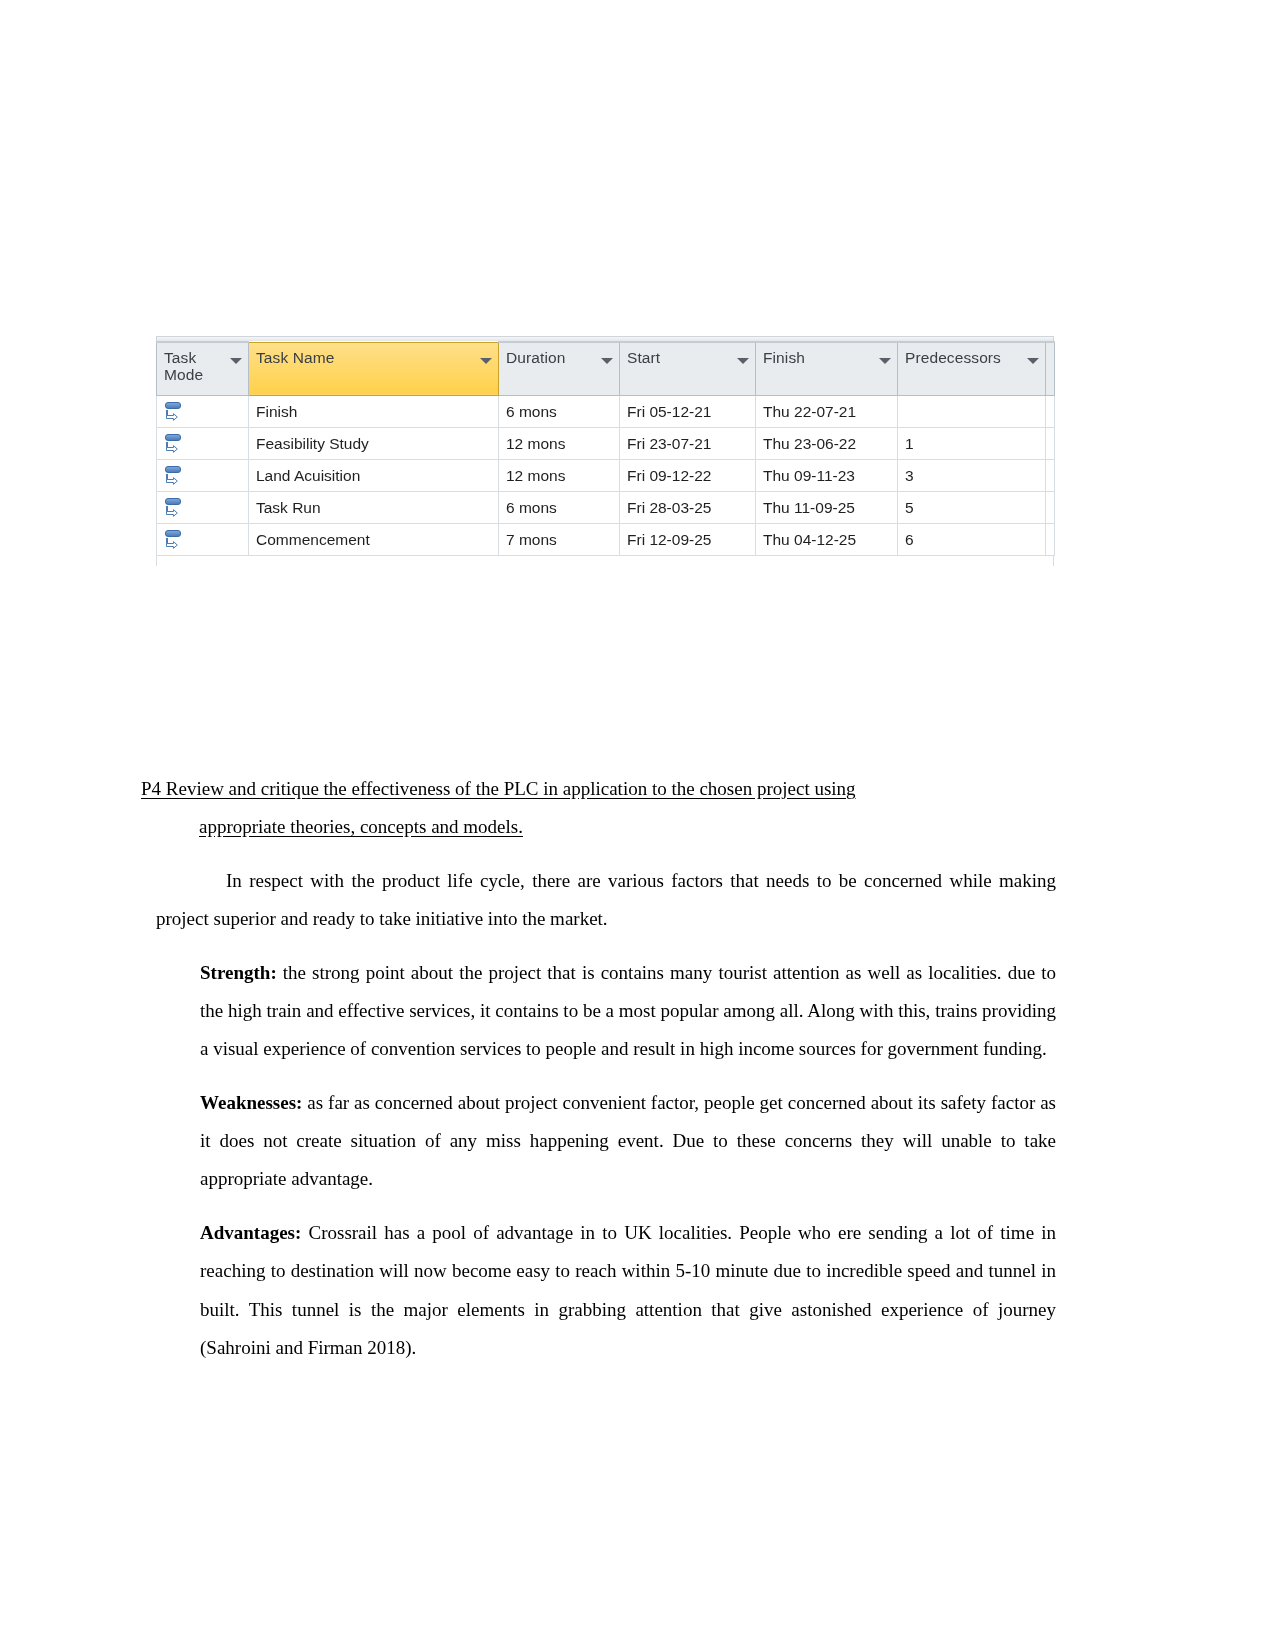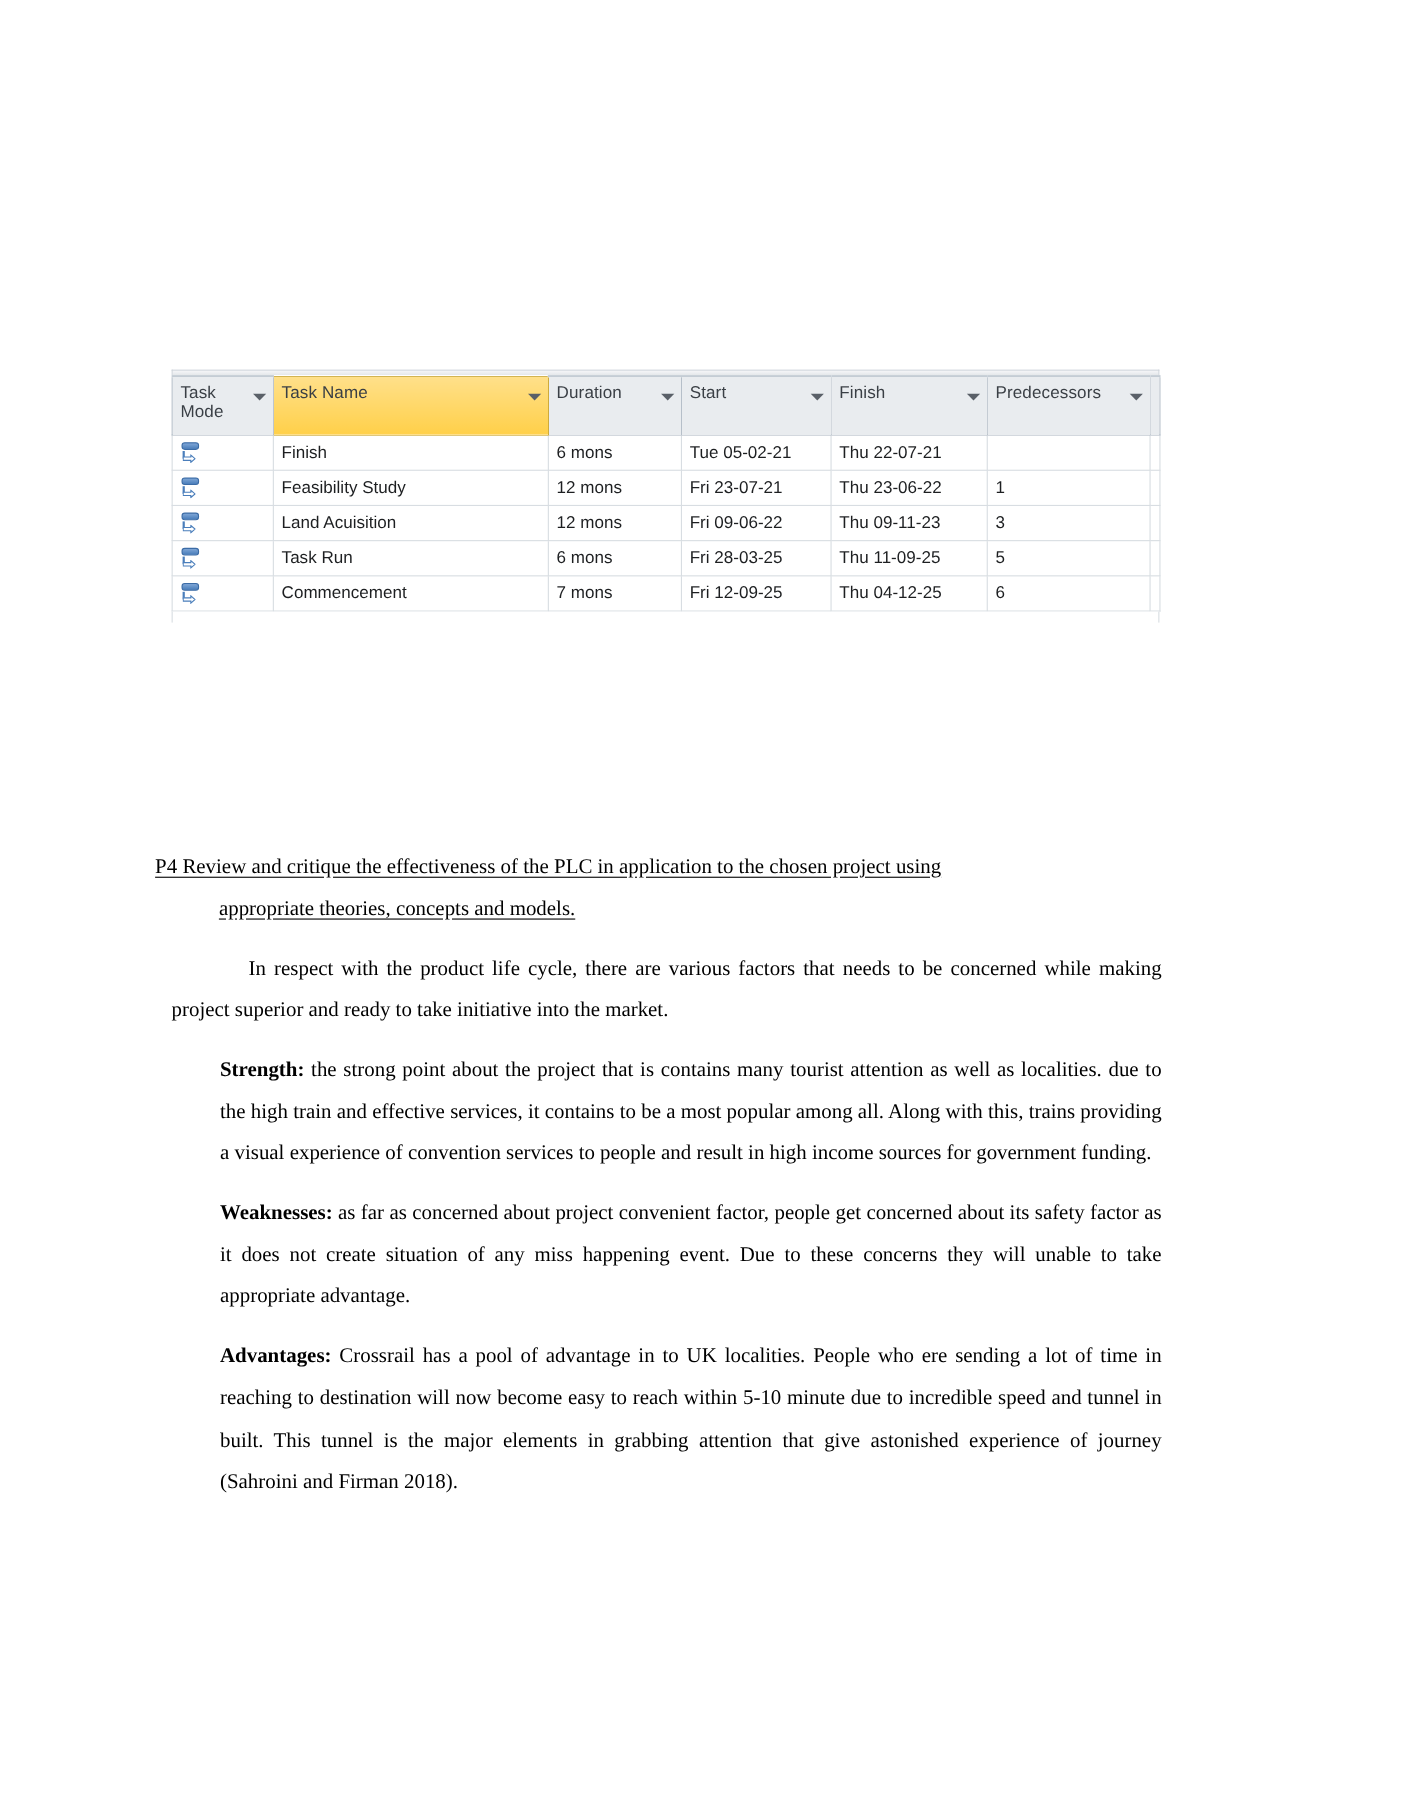--- a/index.html
+++ b/index.html
@@ -247,21 +247,21 @@
               <span class="bar"></span><span class="stem"></span>
               <span class="arrow">
                   <svg width="12" height="8" viewBox="0 0 12 8">
                     <path d="M0.5 2.5 H7.5 V0.7 L11.3 4 L7.5 7.3 V5.5 H0.5 Z" fill="#ffffff" stroke="#4a7ebb" stroke-width="1"></path>
                   </svg>
                 </span>
             </span>
           </td>
           <td class="cell-taskname">Finish</td>
           <td>6 mons</td>
-          <td>Tue 05-02-21</td>
+          <td>Fri 05-12-21</td>
           <td>Thu 22-07-21</td>
           <td></td>
           <td class="cell-edge"></td>
         </tr>
         <tr>
           <td class="cell-mode">
             <span class="mode-icon">
               <span class="bar"></span><span class="stem"></span>
               <span class="arrow">
                   <svg width="12" height="8" viewBox="0 0 12 8">
@@ -283,21 +283,21 @@
               <span class="bar"></span><span class="stem"></span>
               <span class="arrow">
                   <svg width="12" height="8" viewBox="0 0 12 8">
                     <path d="M0.5 2.5 H7.5 V0.7 L11.3 4 L7.5 7.3 V5.5 H0.5 Z" fill="#ffffff" stroke="#4a7ebb" stroke-width="1"></path>
                   </svg>
                 </span>
             </span>
           </td>
           <td class="cell-taskname">Land Acuisition</td>
           <td>12 mons</td>
-          <td>Fri 09-06-22</td>
+          <td>Fri 09-12-22</td>
           <td>Thu 09-11-23</td>
           <td>3</td>
           <td class="cell-edge"></td>
         </tr>
         <tr>
           <td class="cell-mode">
             <span class="mode-icon">
               <span class="bar"></span><span class="stem"></span>
               <span class="arrow">
                   <svg width="12" height="8" viewBox="0 0 12 8">

